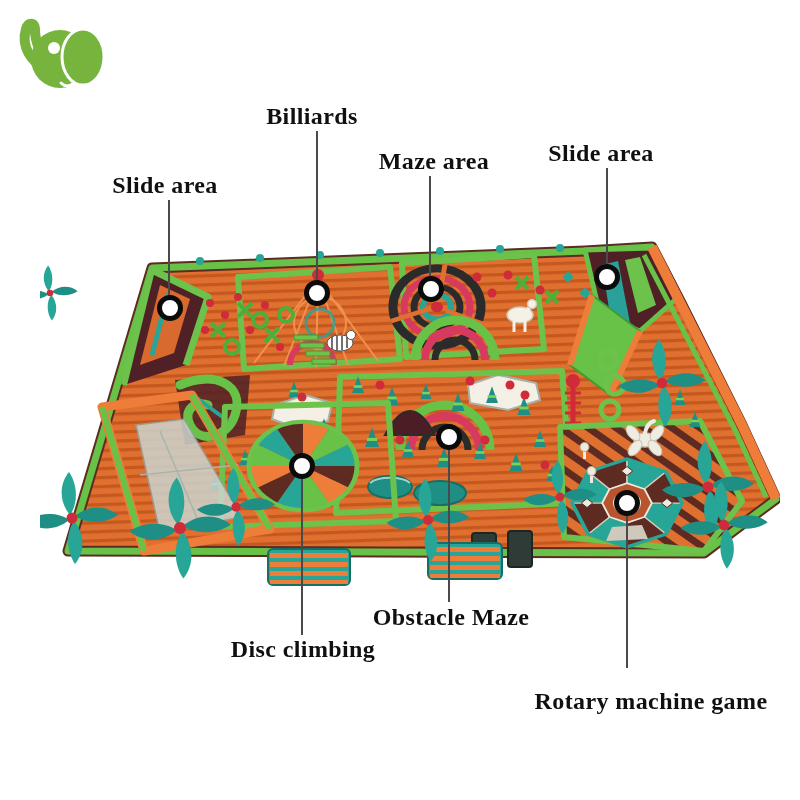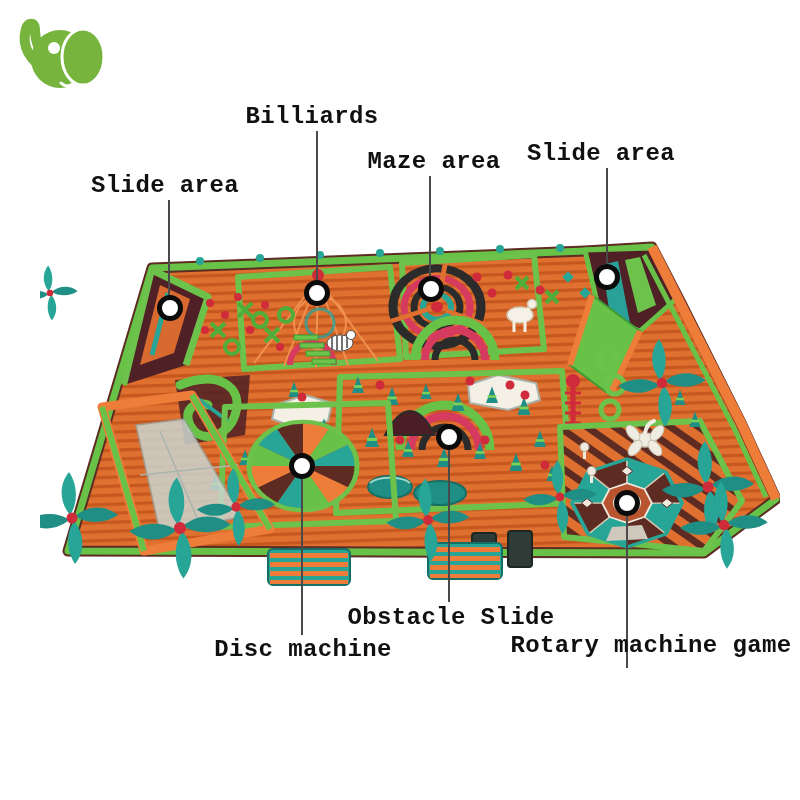--- a/index.html
+++ b/index.html
@@ -1,21 +1,21 @@
 <!DOCTYPE html>
 <html><head>
 <meta charset="utf-8">
 <style>
   html,body{margin:0;padding:0;background:#ffffff;}
   .canvas{position:relative;width:800px;height:800px;background:#ffffff;overflow:hidden;
           font-family:"Liberation Serif",serif;}
   .logo{position:absolute;left:12px;top:12px;}
   .park{position:absolute;left:40px;top:235px;}
   .annot-label{position:absolute;transform:translateX(-50%);font-weight:bold;font-size:24px;
-               color:#101010;white-space:nowrap;letter-spacing:.4px;font-family:Liberation Mono, monospace;}
+               color:#101010;white-space:nowrap;letter-spacing:.4px;}
   .leader{position:absolute;width:2px;background:#4a4a4a;}
   .dot{position:absolute;width:16px;height:16px;border:5px solid #0b0b0b;border-radius:50%;background:#ffffff;}
 </style>
 </head>
 <body>
 
 <div class="canvas">
 
   <svg class="logo" width="96" height="86" viewBox="0 0 96 86">
     <path d="M36,58 C18,50 9,34 14,17 C16,10 23,10 23,17 C23,28 26,40 38,47" fill="none" stroke="#76b43e" stroke-width="10" stroke-linecap="round"></path>
@@ -376,28 +376,28 @@
 
   <div>
     <div class="annot-label" style="left:601px;top:140px">Slide area</div>
     <div class="leader" style="left:606px;top:168px;height:96px"></div>
     <div class="dot" style="left:594px;top:264px"></div>
   </div>
 
   <div>
     <div class="dot" style="left:289px;top:453px"></div>
     <div class="leader" style="left:301px;top:479px;height:156px"></div>
-    <div class="annot-label" style="left:303px;top:636px">Disc machine</div>
+    <div class="annot-label" style="left:303px;top:636px">Disc climbing</div>
   </div>
 
   <div>
     <div class="dot" style="left:436px;top:424px"></div>
     <div class="leader" style="left:448px;top:450px;height:152px"></div>
-    <div class="annot-label" style="left:451px;top:604px">Obstacle Slide</div>
+    <div class="annot-label" style="left:451px;top:604px">Obstacle Maze</div>
   </div>
 
   <div>
     <div class="dot" style="left:614px;top:490px"></div>
     <div class="leader" style="left:626px;top:516px;height:152px"></div>
-    <div class="annot-label" style="left:651px;top:632px">Rotary machine game</div>
+    <div class="annot-label" style="left:651px;top:688px">Rotary machine game</div>
   </div>
 
 </div>
 
 </body></html>

